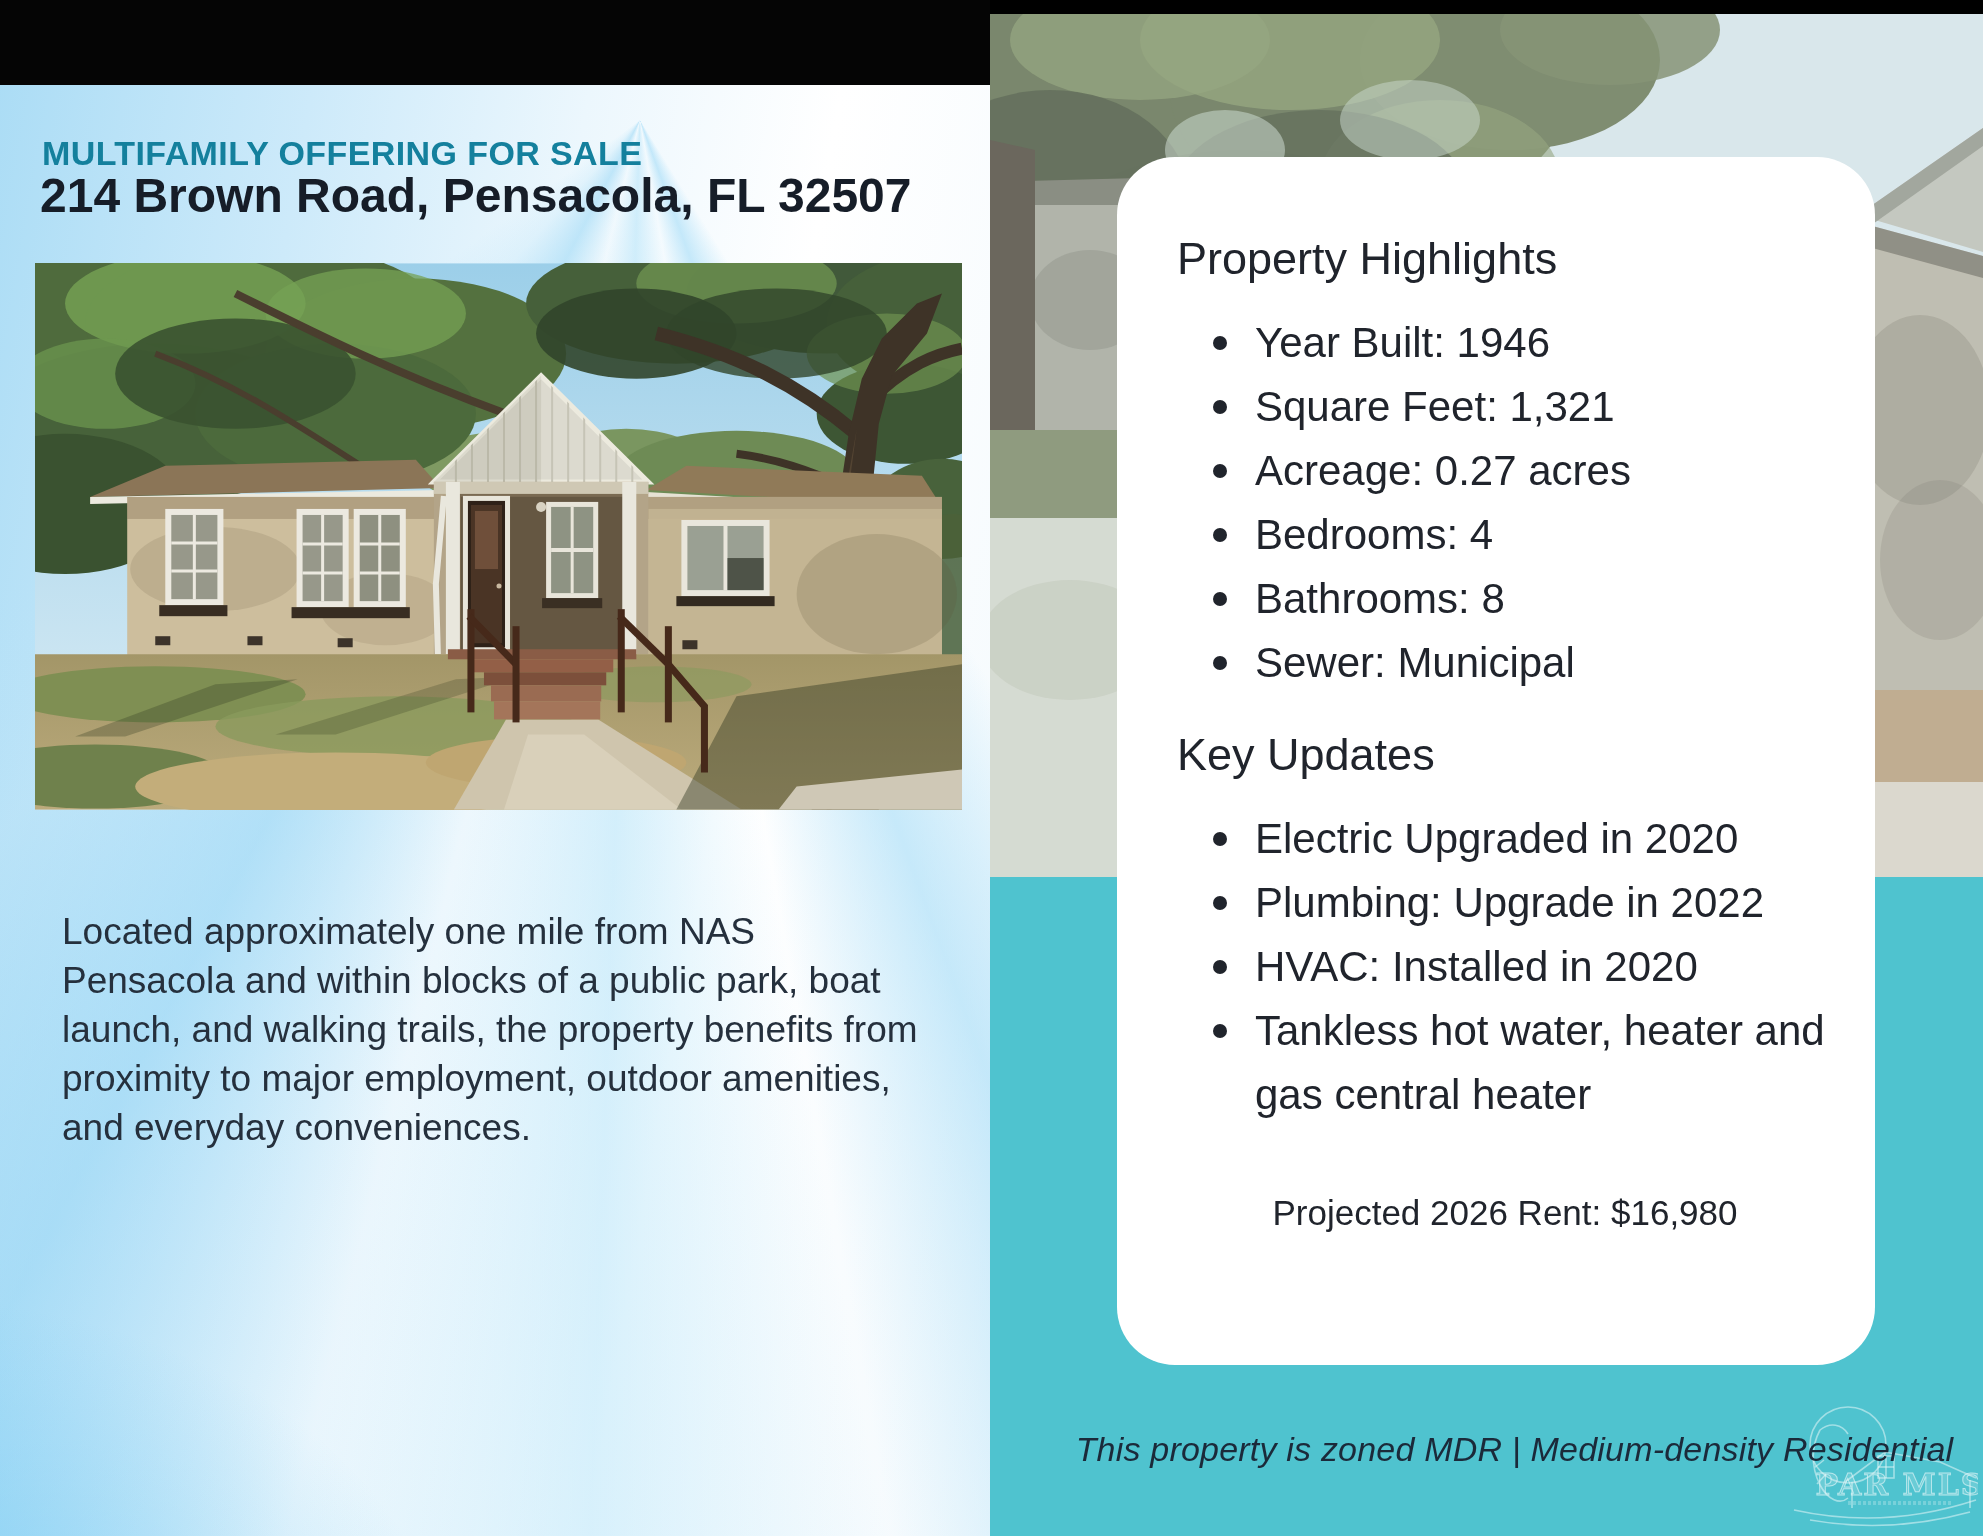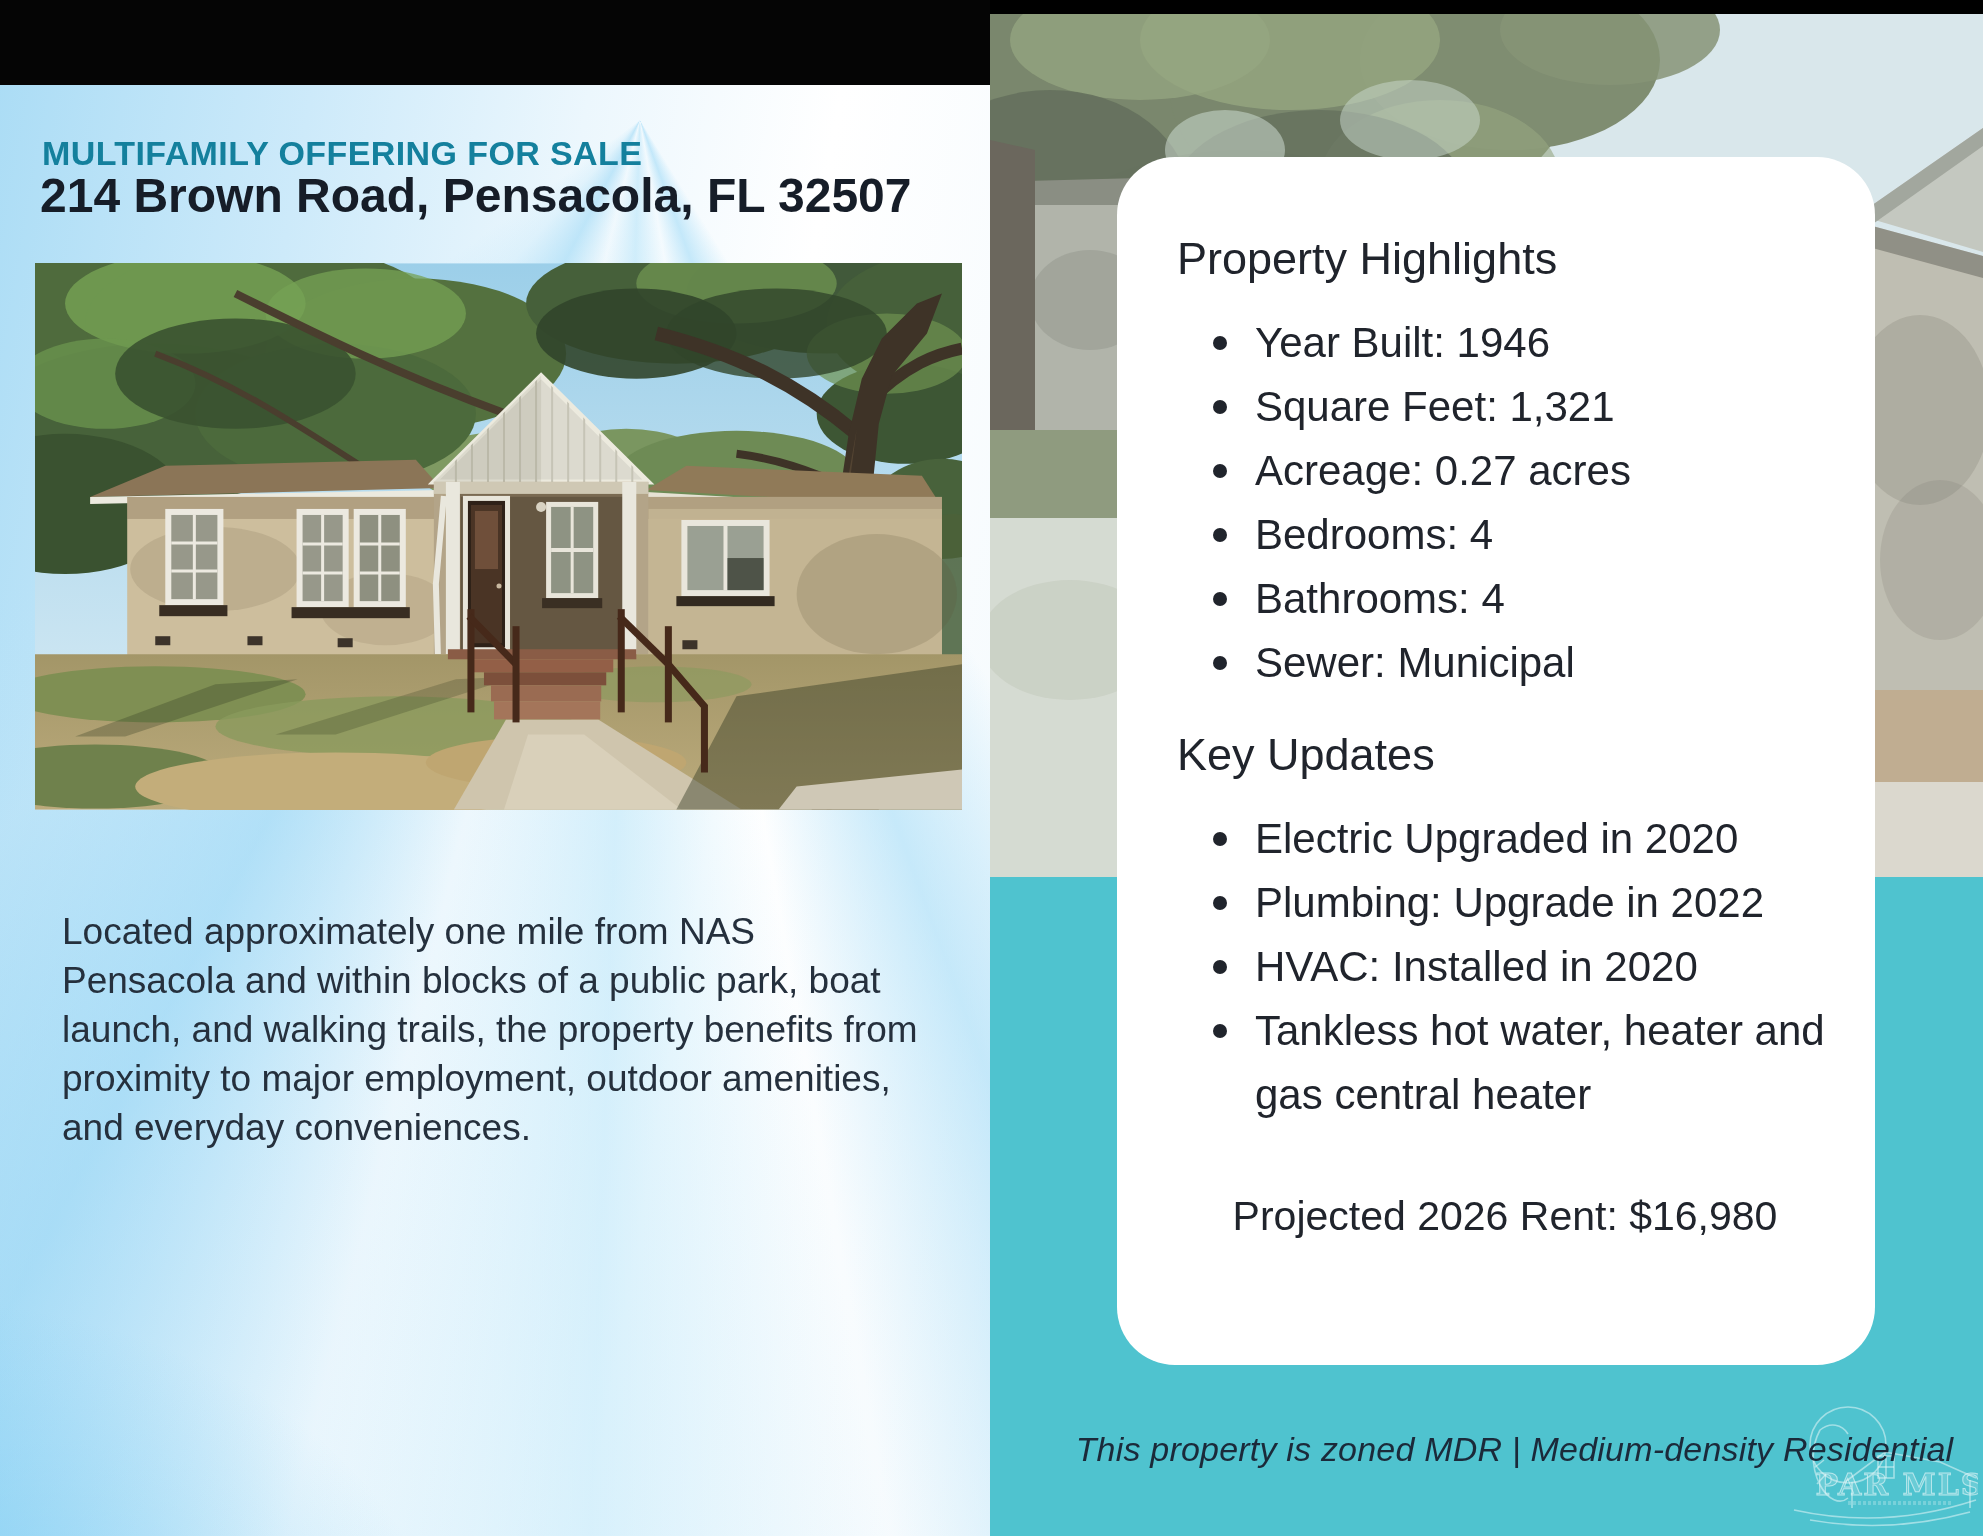--- a/index.html
+++ b/index.html
@@ -49,21 +49,21 @@
     background:#ffffff;border-radius:58px;z-index:3;
     padding:64px 42px 0 60px;box-sizing:border-box;
   }
   .card h2{font-size:45px;line-height:52px;font-weight:400;color:#20242c;margin:12px 0 26px 0;}
   .card ul{list-style:none;margin:0 0 34px 36px;padding:0;}
   .card li{position:relative;padding-left:42px;font-size:42px;line-height:64px;color:#20242c;}
   .card li::before{
     content:"";position:absolute;left:0;top:25px;width:14px;height:14px;
     border-radius:50%;background:#20242c;
   }
-  .rent-note{margin-top:66px;text-align:center;font-size:41px;color:#20242c;}
+  .rent-note{margin-top:66px;text-align:center;font-size:35px;color:#20242c;}
   .zoning-note{
     position:absolute;left:0;top:1430px;width:993px;text-align:center;z-index:5;
     font-size:34px;font-style:italic;color:#1b2a3a;letter-spacing:.2px;padding-left:28px;
   }
   .watermark{position:absolute;left:800px;top:1390px;z-index:4;opacity:.85;}
 </style>
 </head>
 <body>
 
 <div class="page">
@@ -298,21 +298,21 @@
 
     <div class="teal-band"></div>
 
     <div class="card">
       <h2>Property Highlights</h2>
       <ul>
         <li>Year Built: 1946</li>
         <li>Square Feet: 1,321</li>
         <li>Acreage: 0.27 acres</li>
         <li>Bedrooms: 4</li>
-        <li>Bathrooms: 4</li>
+        <li>Bathrooms: 8</li>
         <li>Sewer: Municipal</li>
       </ul>
       <h2>Key Updates</h2>
       <ul>
         <li>Electric Upgraded in 2020</li>
         <li>Plumbing: Upgrade in 2022</li>
         <li>HVAC: Installed in 2020</li>
         <li>Tankless hot water, heater and gas central heater</li>
       </ul>
       <div class="rent-note">Projected 2026 Rent: $16,980</div>

